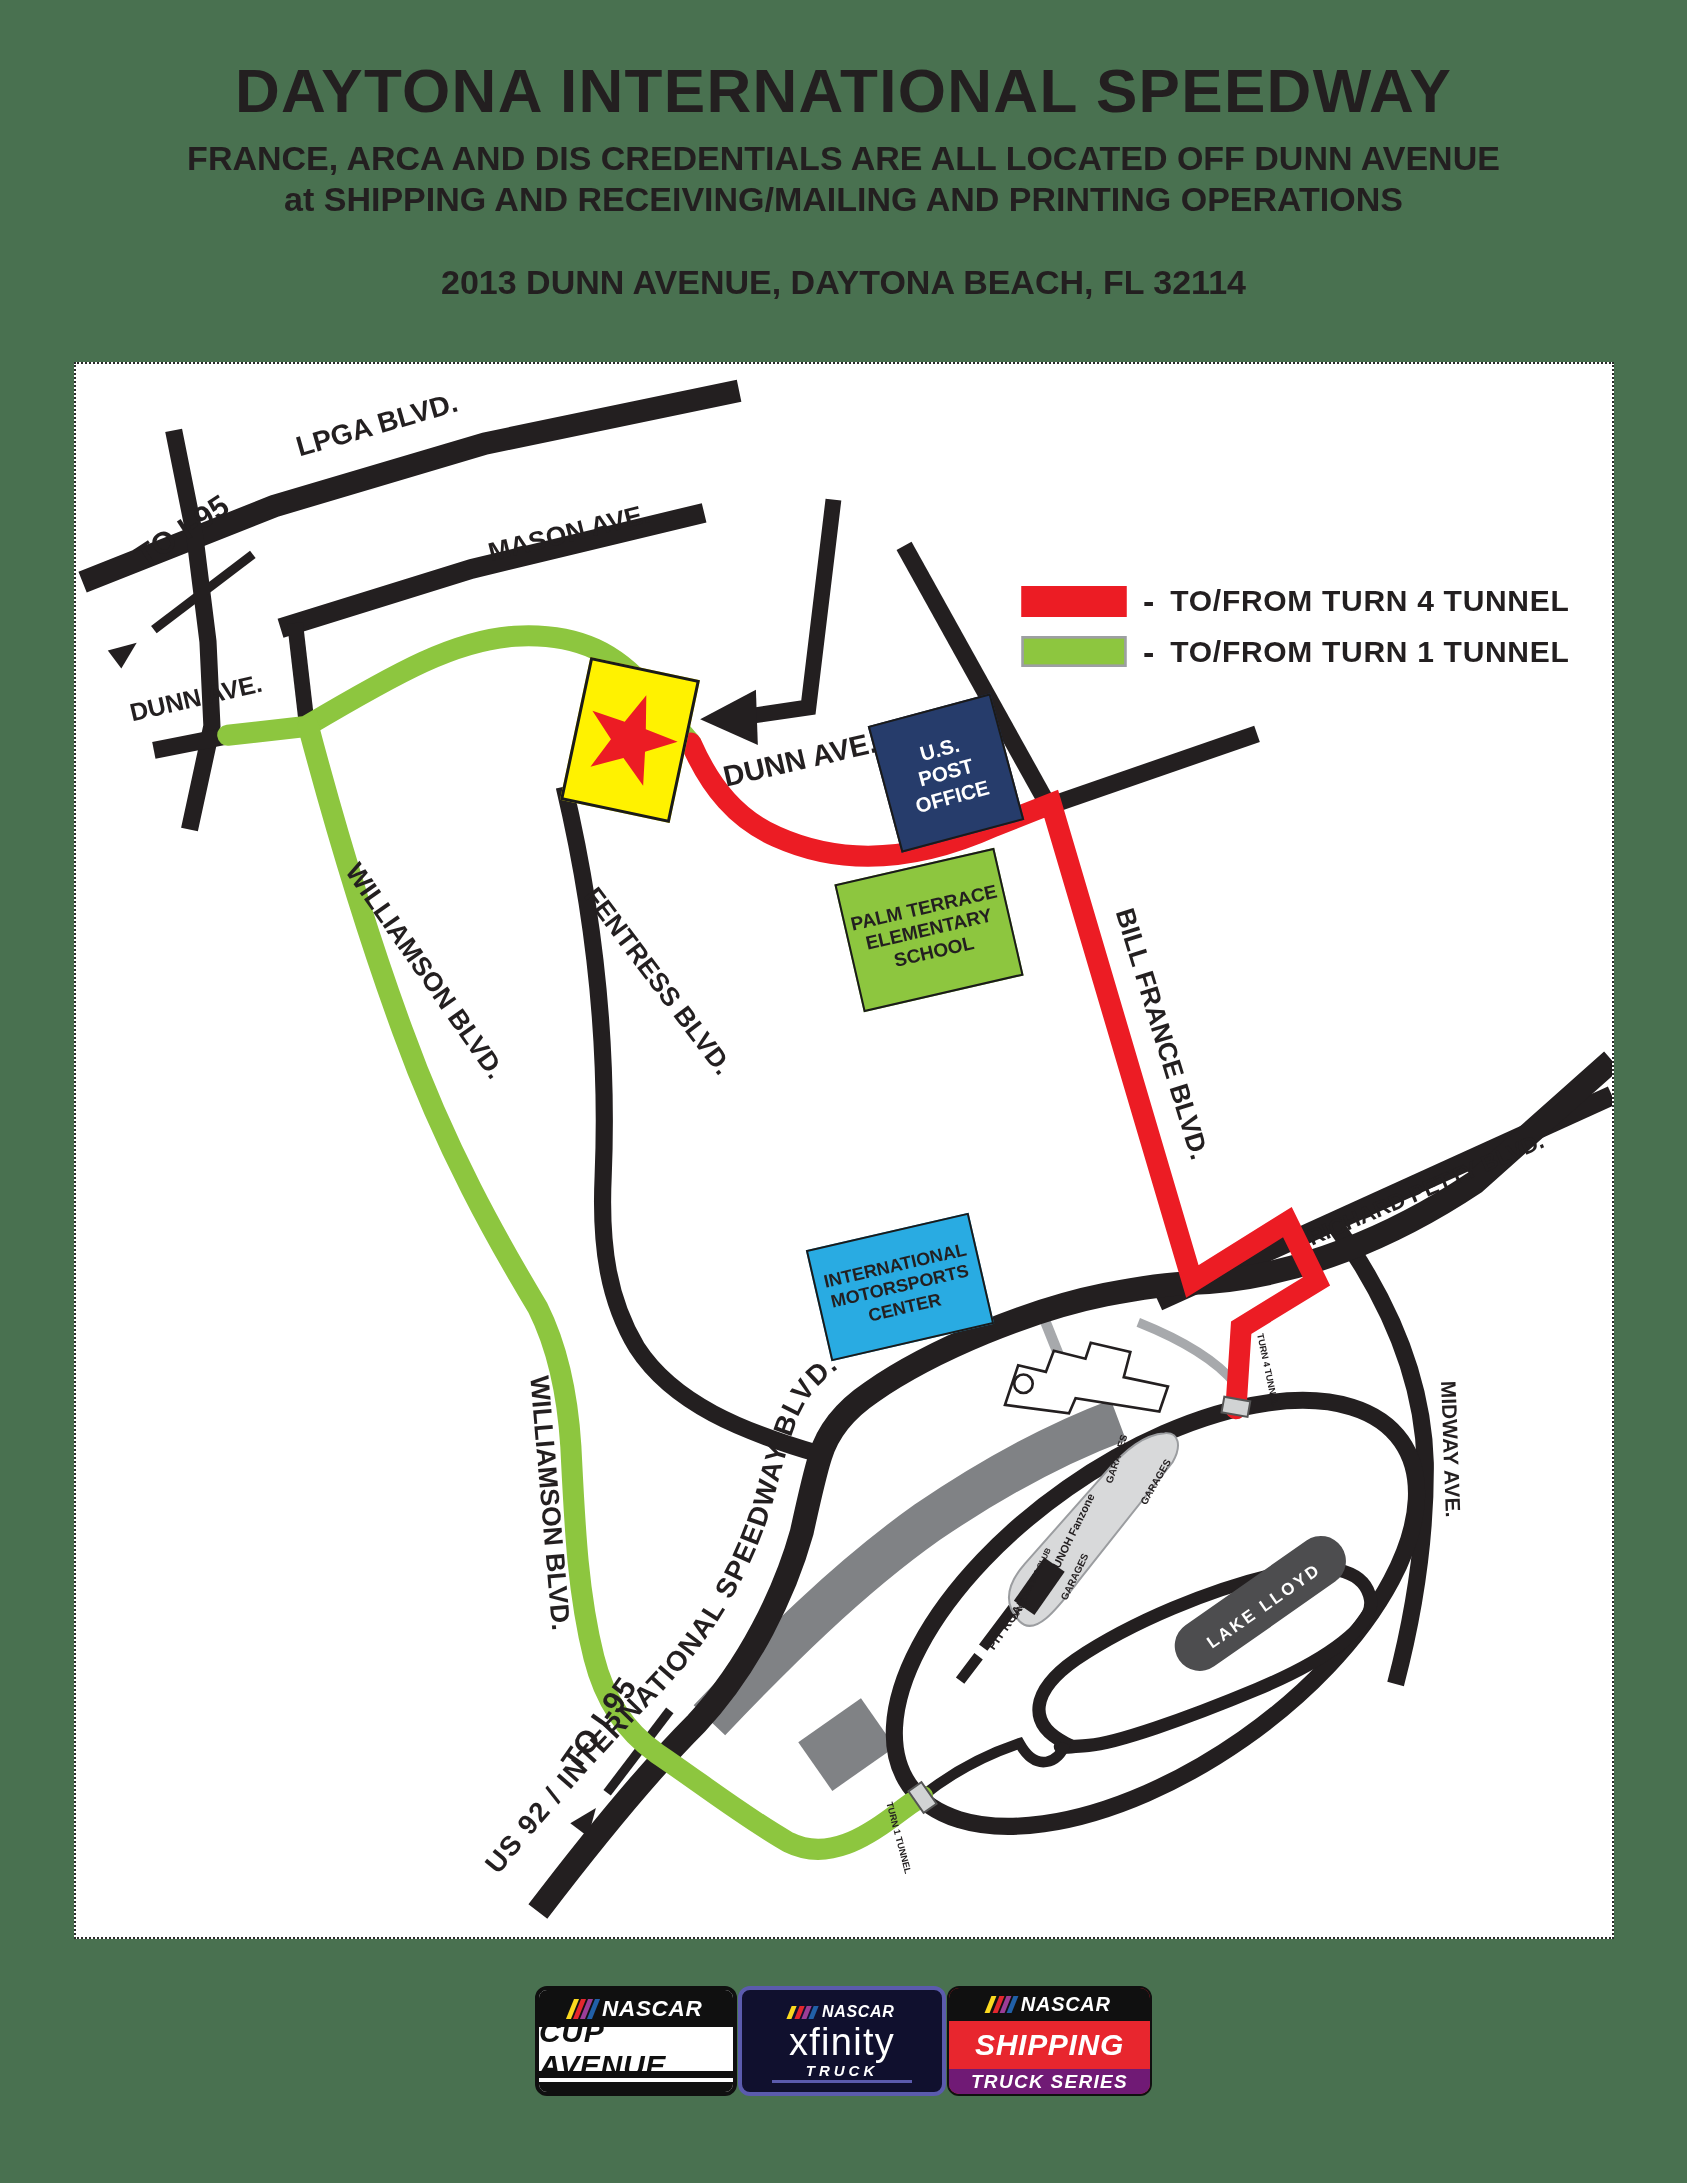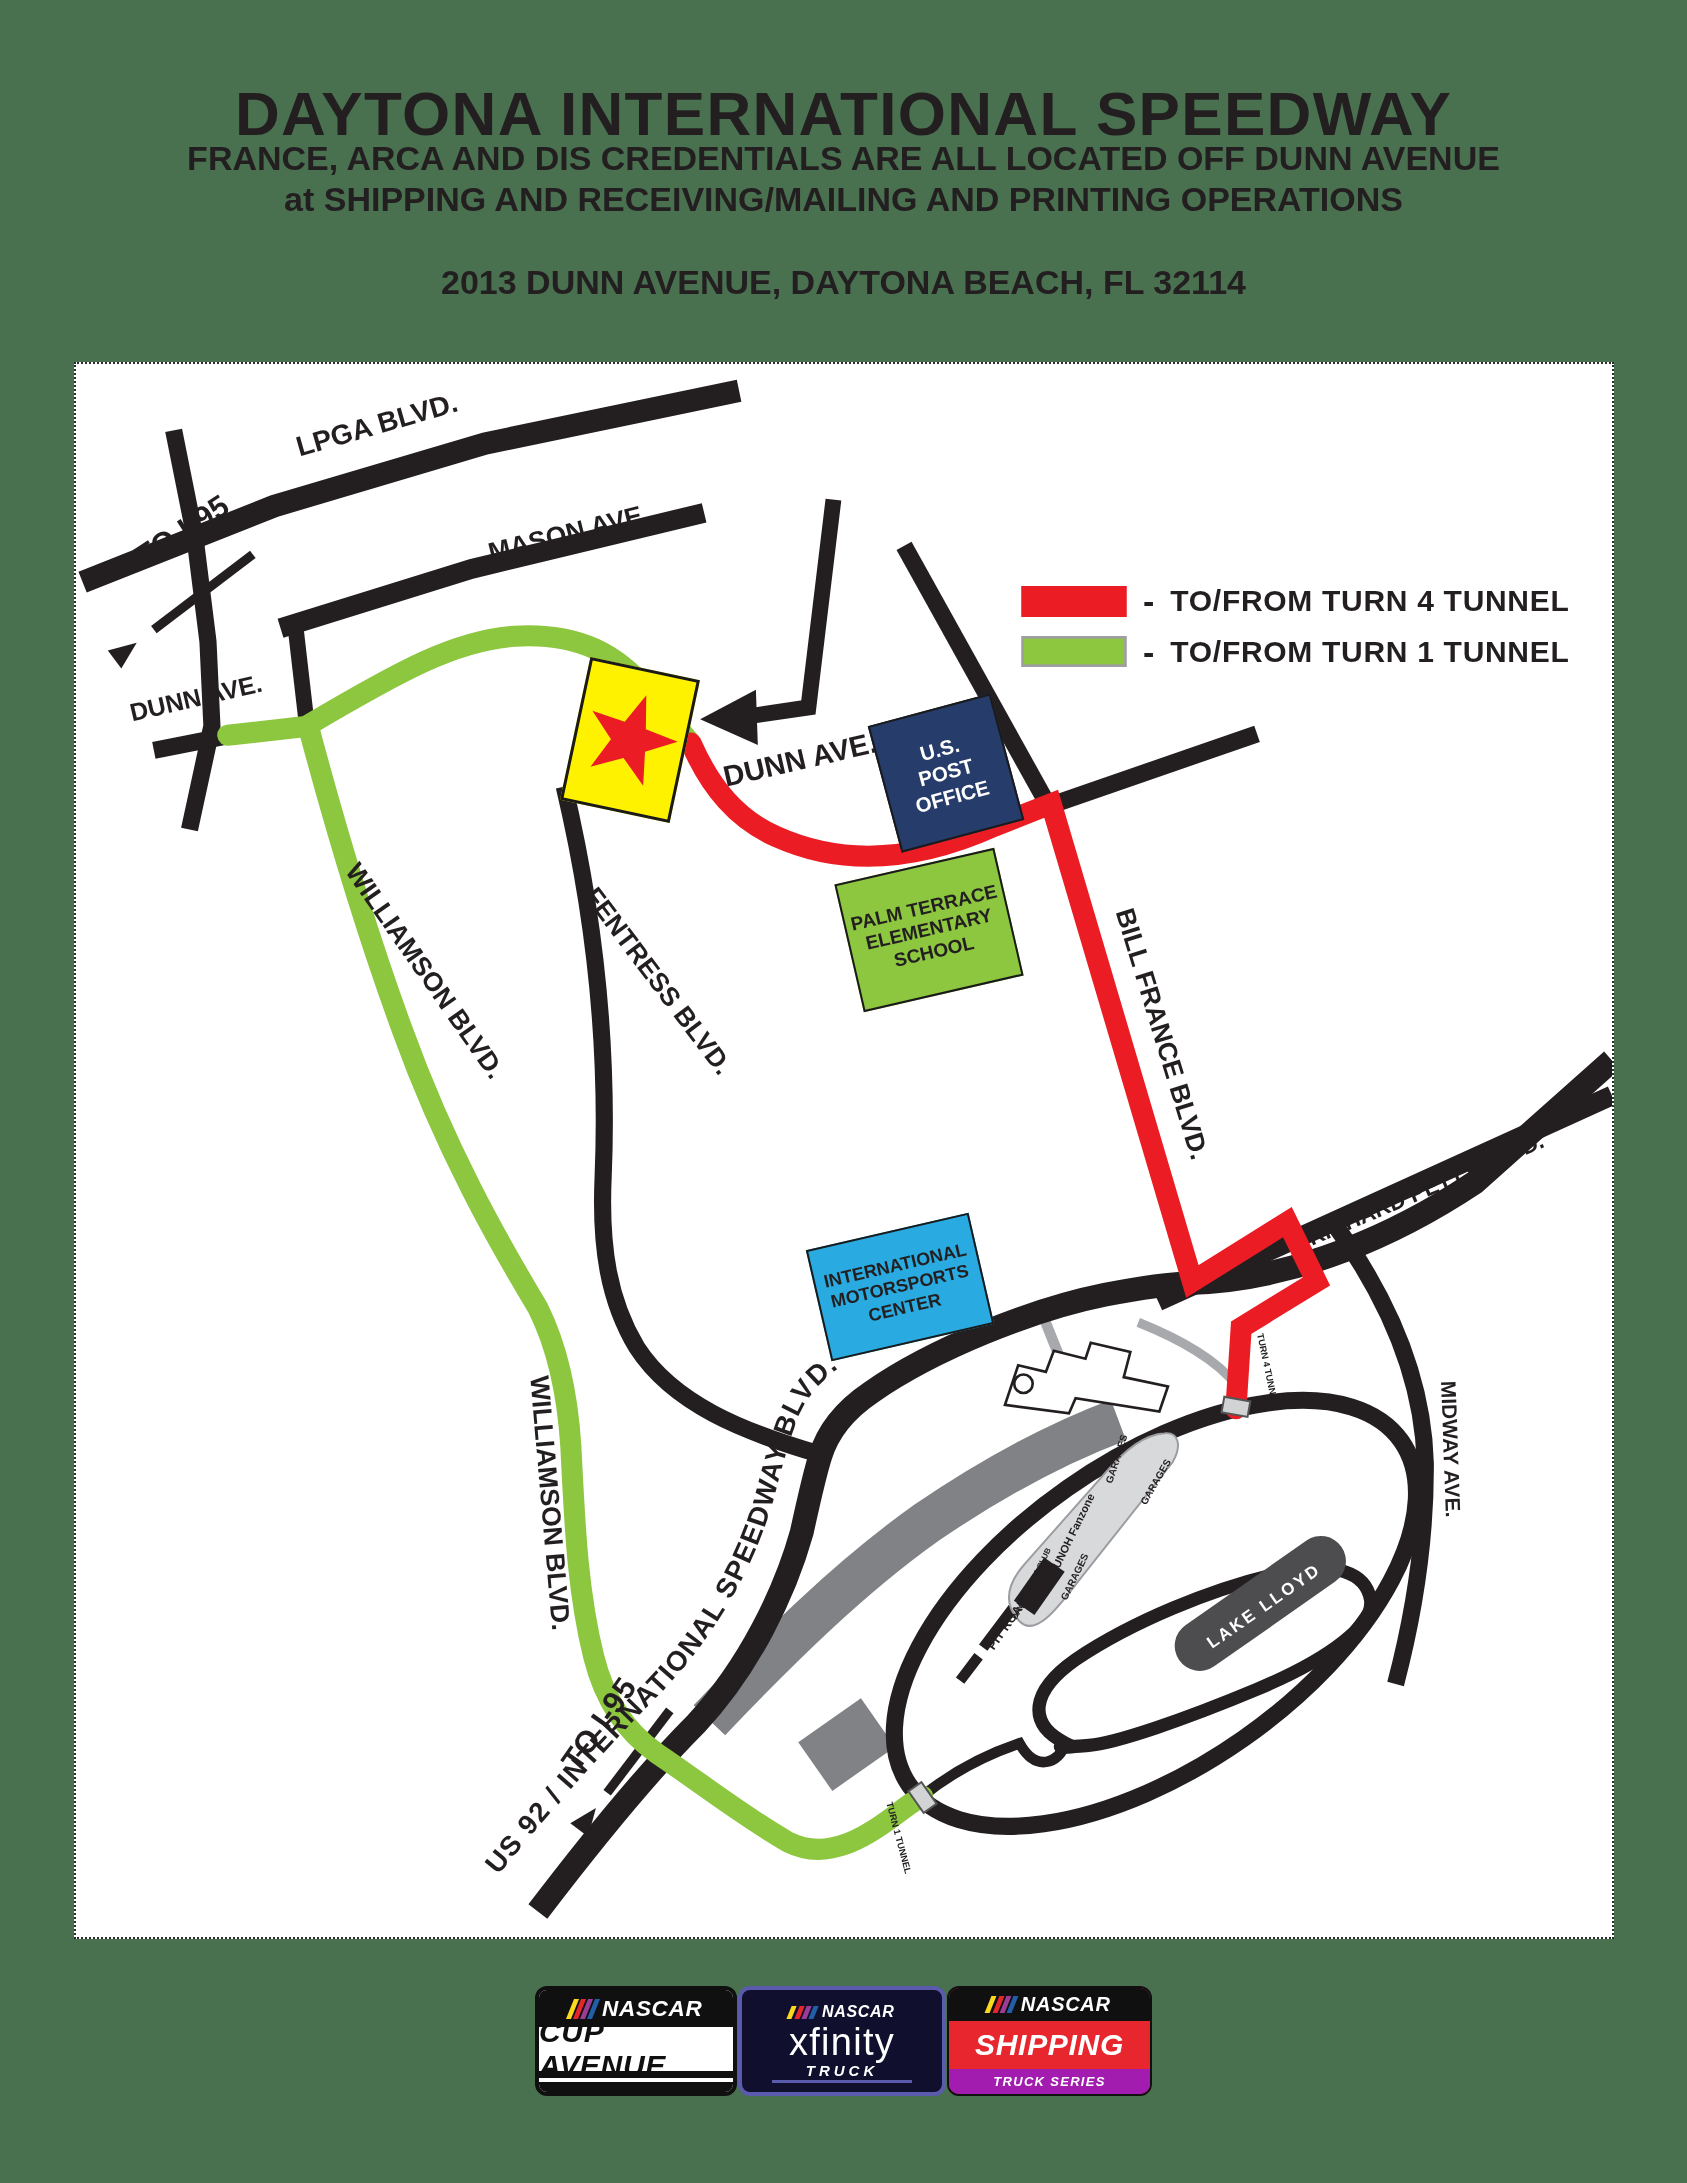--- a/index.html
+++ b/index.html
@@ -3,21 +3,21 @@
 <meta charset="utf-8">
 <style>
   html,body{margin:0;padding:0;}
   body{
     width:1687px;height:2183px;position:relative;
     font-family:"Liberation Sans", sans-serif;
     background:#497150;
     -webkit-font-smoothing:antialiased;
   }
   .hdr{position:absolute;left:0;width:1687px;text-align:center;color:#231f20;}
-  .hdr-title{top:78px;font-size:62px;font-weight:800;letter-spacing:1.3px;}
+  .hdr-title{top:55px;font-size:62px;font-weight:800;letter-spacing:1.3px;}
   .hdr-sub1{top:139px;font-size:34px;font-weight:800;}
   .hdr-sub2{top:180px;font-size:34px;font-weight:800;}
   .hdr-addr{top:263px;font-size:34px;font-weight:800;}
 
   .map-panel{
     position:absolute;left:74px;top:362px;width:1540px;height:1577px;
     background:#ffffff;border:2px dotted #2b2b2b;box-sizing:border-box;
   }
   .map-svg{position:absolute;left:0;top:0;width:100%;height:100%;}
 
@@ -73,22 +73,22 @@
   .logo-xfinity{width:208px;height:110px;border:4px solid #5b5bad;background:#10102e;
                 align-items:center;justify-content:center;gap:1.3px;}
   .xf-name{font-weight:400;font-size:38px;color:#ffffff;letter-spacing:1.3px;line-height:1;}
   .xf-series{font-style:italic;font-weight:800;font-size:15px;color:#ffffff;letter-spacing:4px;}
   .xf-rule{width:70%;height:2.6px;background:#5b5bad;}
 
   .logo-craftsman{width:205px;height:110px;border:2.6px solid #101010;background:#e8262e;}
   .cm-top{height:33px;background:#101010;display:flex;align-items:center;justify-content:center;}
   .cm-mid{height:48px;display:flex;align-items:center;justify-content:center;
           font-style:italic;font-weight:800;font-size:30px;color:#ffffff;letter-spacing:0.7px;}
-  .cm-bot{flex:1;background:#a21caf;display:flex;align-items:center;justify-content:center;
-          font-style:italic;font-weight:800;font-size:13px;color:#ffffff;letter-spacing:1.3px;}
+  .cm-bot{flex:1;background:#701a75;display:flex;align-items:center;justify-content:center;
+          font-style:italic;font-weight:800;font-size:19px;color:#ffffff;letter-spacing:1.3px;}
 </style>
 </head>
 <body style="background: rgb(73, 113, 80);">
 
 <div class="hdr hdr-title">DAYTONA INTERNATIONAL SPEEDWAY</div>
 <div class="hdr hdr-sub1">FRANCE, ARCA AND DIS CREDENTIALS ARE ALL LOCATED OFF DUNN AVENUE</div>
 <div class="hdr hdr-sub2">at SHIPPING AND RECEIVING/MAILING AND PRINTING OPERATIONS</div>
 <div class="hdr hdr-addr">2013 DUNN AVENUE, DAYTONA BEACH, FL 32114</div>
 
 <div class="map-panel">

